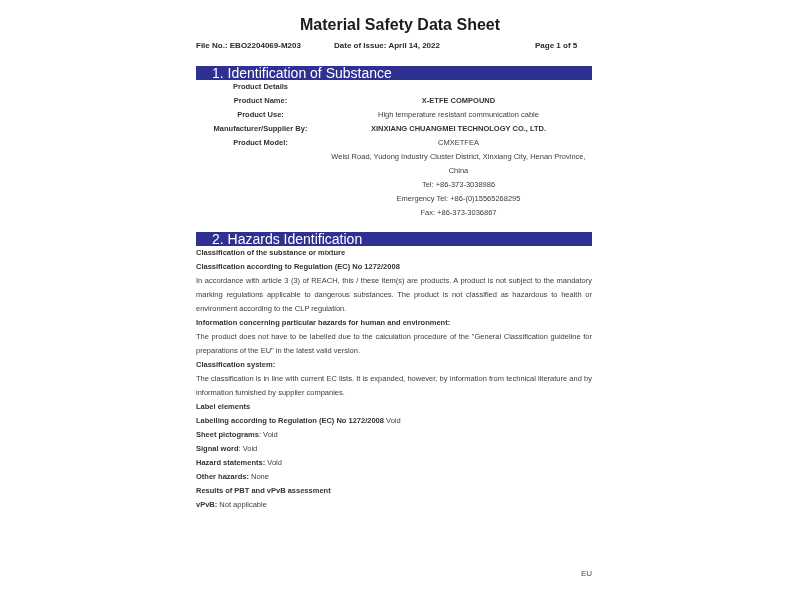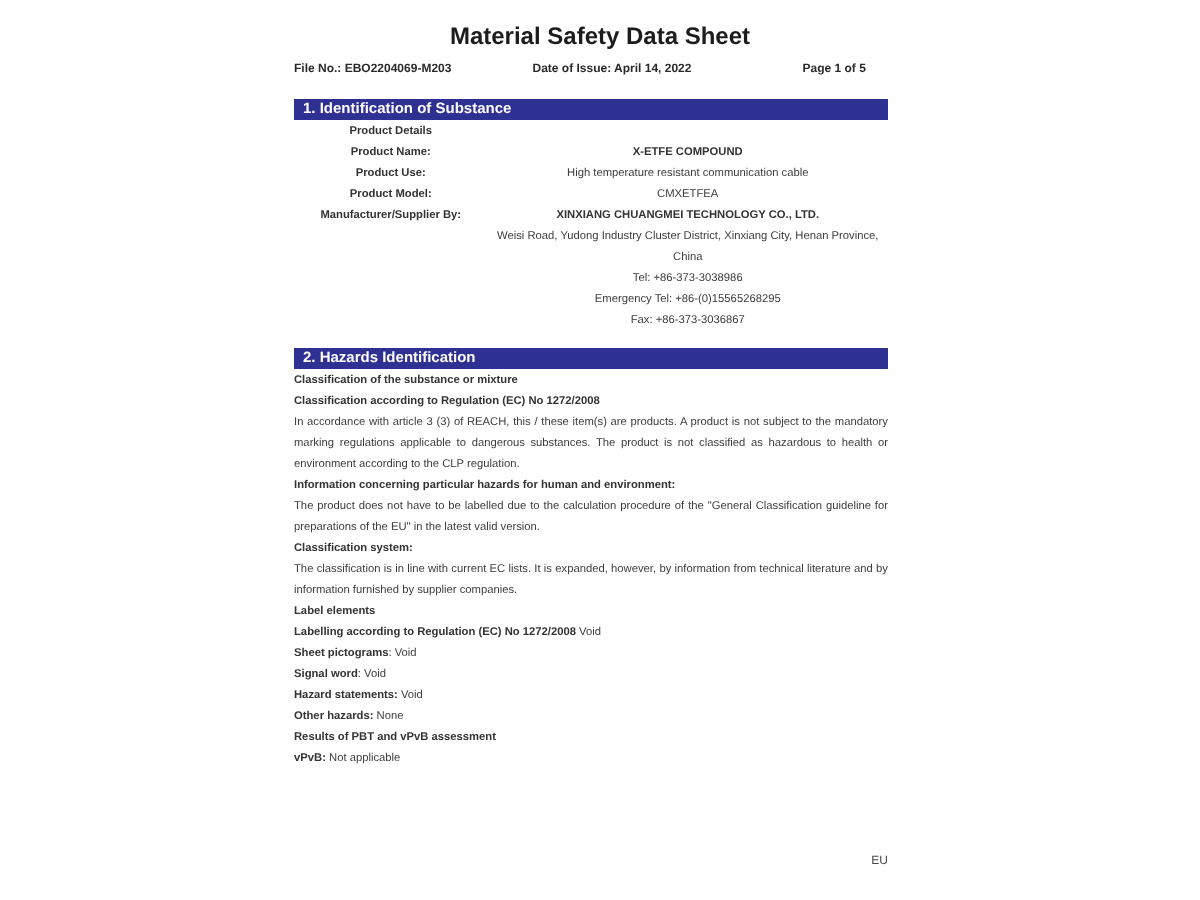--- a/index.html
+++ b/index.html
@@ -27,39 +27,39 @@
     top: 40px;
     left: 196px;
     width: 404px;
     height: 14px;
     font-size: 8px;
     font-weight: bold;
     color: #2a2a2a;
     line-height: 12px;
   }
   .meta-file { position: absolute; left: 0; white-space: nowrap; }
-  .meta-date { position: absolute; left: 159px; white-space: nowrap; }
+  .meta-date { position: absolute; left: 138px; white-space: nowrap; }
   .meta-page { position: absolute; left: 307px; white-space: nowrap; padding-left: 32px; }
 
   .content {
     position: absolute;
     left: 196px;
     top: 66px;
     width: 396px;
     font-size: 7.5px;
     line-height: 14px;
   }
   .section-bar {
     height: 14px;
     background: #2e3192;
     color: #ffffff;
-    font-size: 10px;
-    font-weight: bold;
+    font-size: 14px;
+    font-weight: normal;
     line-height: 14px;
-    padding-left: 6px;
+    padding-left: 16px;
     box-sizing: border-box;
     white-space: nowrap;
   }
   .spacer { height: 12px; }
 
   .detail-row {
     display: grid;
     grid-template-columns: 129px 1fr;
     line-height: 14px;
     text-align: center;
@@ -110,26 +110,26 @@
 
     <div class="detail-row">
       <span class="detail-label">Product Name:</span>
       <span class="detail-value strong-val">X-ETFE COMPOUND</span>
     </div>
     <div class="detail-row">
       <span class="detail-label">Product Use:</span>
       <span class="detail-value">High temperature resistant communication cable</span>
     </div>
     <div class="detail-row">
+      <span class="detail-label">Manufacturer/Supplier By:</span>
+      <span class="detail-value strong-val">XINXIANG CHUANGMEI TECHNOLOGY CO., LTD.</span>
+    </div>
+    <div class="detail-row">
       <span class="detail-label">Product Model:</span>
       <span class="detail-value">CMXETFEA</span>
-    </div>
-    <div class="detail-row">
-      <span class="detail-label">Manufacturer/Supplier By:</span>
-      <span class="detail-value strong-val">XINXIANG CHUANGMEI TECHNOLOGY CO., LTD.</span>
     </div>
     <div class="detail-row">
       <span class="detail-label"></span>
       <span class="detail-value">Weisi Road, Yudong Industry Cluster District, Xinxiang City, Henan Province,</span>
     </div>
     <div class="detail-row">
       <span class="detail-label"></span>
       <span class="detail-value">China</span>
     </div>
     <div class="detail-row">

